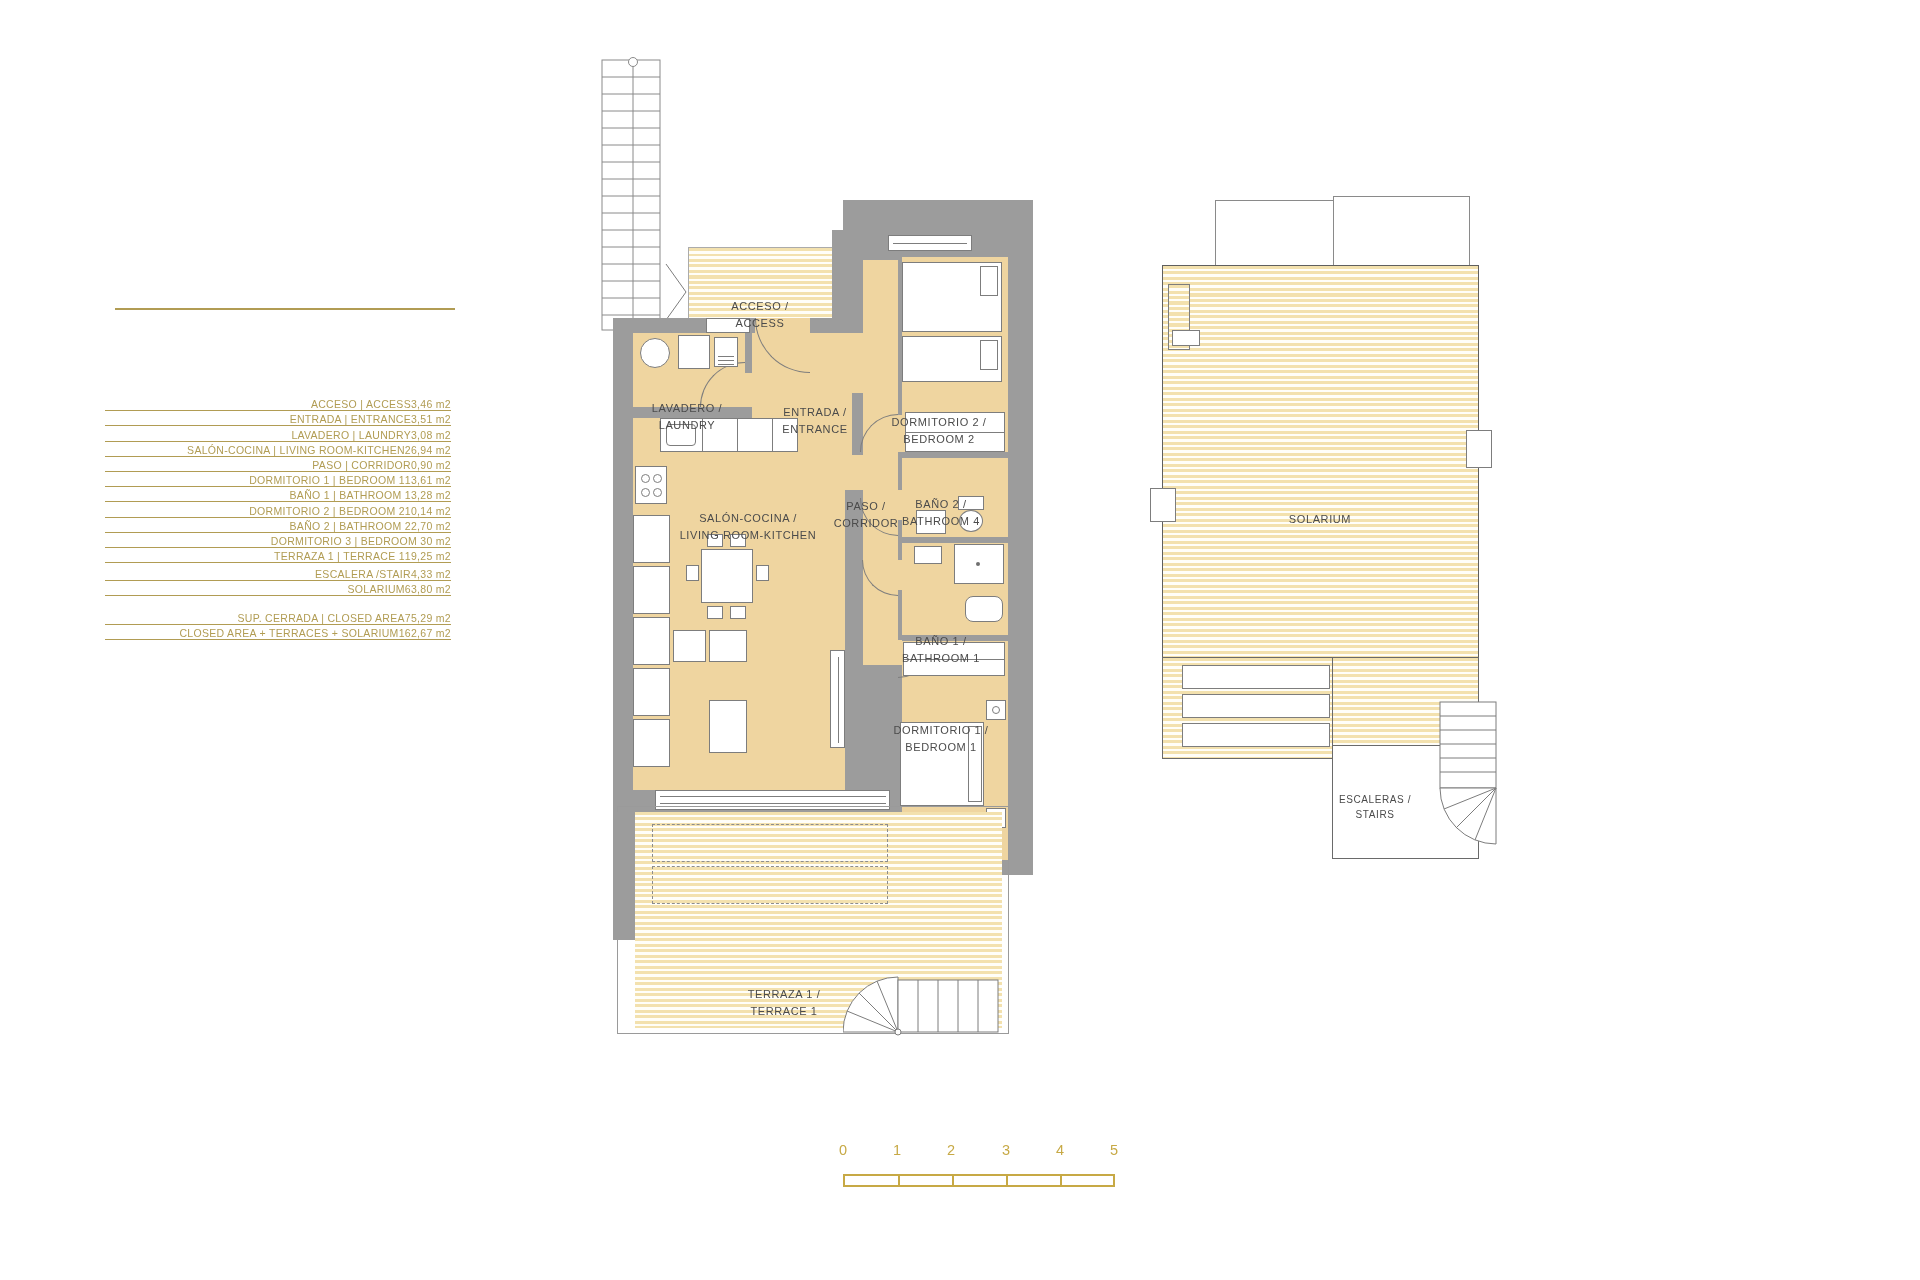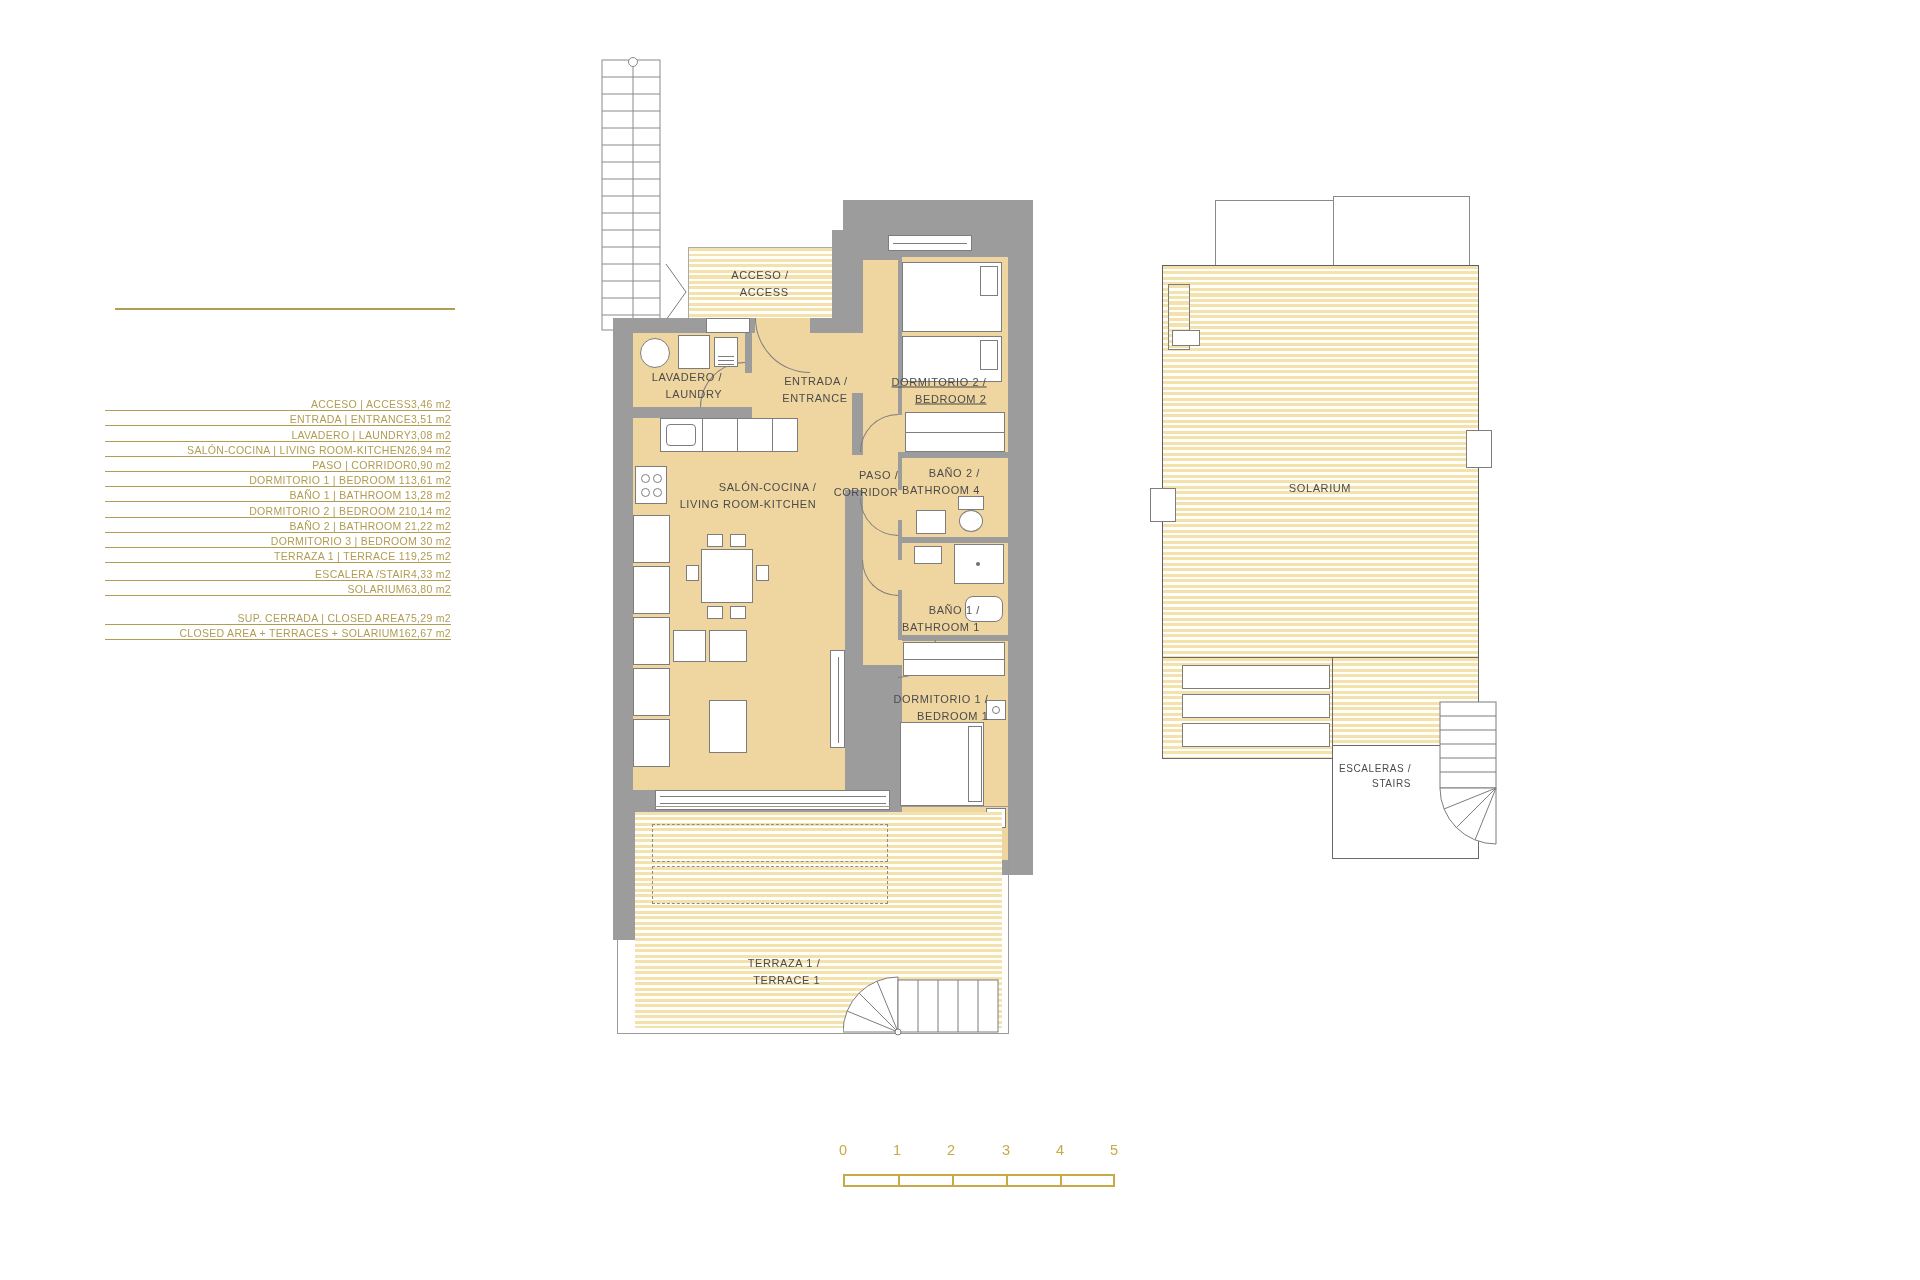--- a/index.html
+++ b/index.html
@@ -23,22 +23,22 @@
   .outline2{position:absolute;border:1px solid #5f5f5f;}
   .f{position:absolute;background:#fff;border:1px solid #7d7d7d;box-sizing:border-box;}
   .round{border-radius:50%;}
   .dot{position:absolute;background:#6f6f6f;border-radius:50%;}
   .win{position:absolute;background:#fff;border:1px solid #7d7d7d;box-sizing:border-box;}
   .wl{position:absolute;background:#7d7d7d;}
   .arc{position:absolute;box-sizing:border-box;background:transparent;border:1px solid #7d7d7d;}
   .arc.tl{border-right:none;border-bottom:none;border-top-left-radius:100%;}
   .arc.bl{border-right:none;border-top:none;border-bottom-left-radius:100%;}
   .arc.br{border-left:none;border-top:none;border-bottom-right-radius:100%;}
-  .lbl{position:absolute;transform:translate(-50%,-50%);text-align:right;white-space:nowrap;
-       color:var(--ink,#4b4b4b);font-size:11px;line-height:1.5;letter-spacing:.6px;}
+  .lbl{position:absolute;transform:translate(-50%,-50%);text-align:center;white-space:nowrap;
+       color:var(--ink,#4b4b4b);font-size:11px;line-height:1.5;letter-spacing:.6px;margin-top:31px;}
   .lbl span{display:block;}
   .dashbox{position:absolute;border:1px dashed #8d8d8d;background:transparent;}
   
   .scale-num{position:absolute;color:var(--gold_bright,#c7a945);font-size:14.5px;width:24px;
              text-align:center;transform:translateX(-50%);}
   .scale-box{position:absolute;border:2px solid var(--gold_bright,#c7a945);box-sizing:border-box;}
   .scale-div{position:absolute;background:var(--gold_bright,#c7a945);width:2px;}
   
   .disclaimer{position:absolute;color:var(--gold_bright,#c7ac49);font-size:11px;
               letter-spacing:.25px;white-space:nowrap;}
@@ -79,21 +79,21 @@
     <div class="trow">
         <span>BAÑO 1 | BATHROOM 1</span>
         <span>3,28 m2</span>
       </div>
     <div class="trow">
         <span>DORMITORIO 2 | BEDROOM 2</span>
         <span>10,14 m2</span>
       </div>
     <div class="trow">
         <span>BAÑO 2 | BATHROOM 2</span>
-        <span>1,22 m2</span>
+        <span>2,70 m2</span>
       </div>
     <div class="trow">
         <span>DORMITORIO 3 | BEDROOM 3</span>
         <span>0 m2</span>
       </div>
     <div class="trow">
         <span>TERRAZA 1 | TERRACE 1</span>
         <span>19,25 m2</span>
       </div>
     <div class="tgap-s"></div>
@@ -276,21 +276,21 @@
     <span>ACCESS</span>
   </div>
   <div class="lbl" style="left:687px;top:385px;">
     <span>LAVADERO /</span>
     <span>LAUNDRY</span>
   </div>
   <div class="lbl" style="left:815px;top:389px;">
     <span>ENTRADA /</span>
     <span>ENTRANCE</span>
   </div>
-  <div class="lbl" style="left:939px;top:390px;text-decoration:underline;">
+  <div class="lbl" style="left:939px;top:399px;">
     <span>DORMITORIO 2 /</span>
     <span>BEDROOM 2</span>
   </div>
   <div class="lbl" style="left:866px;top:483px;">
     <span>PASO /</span>
     <span>CORRIDOR</span>
   </div>
   <div class="lbl" style="left:941px;top:481px;">
     <span>BAÑO 2 /</span>
     <span>BATHROOM 4</span>

